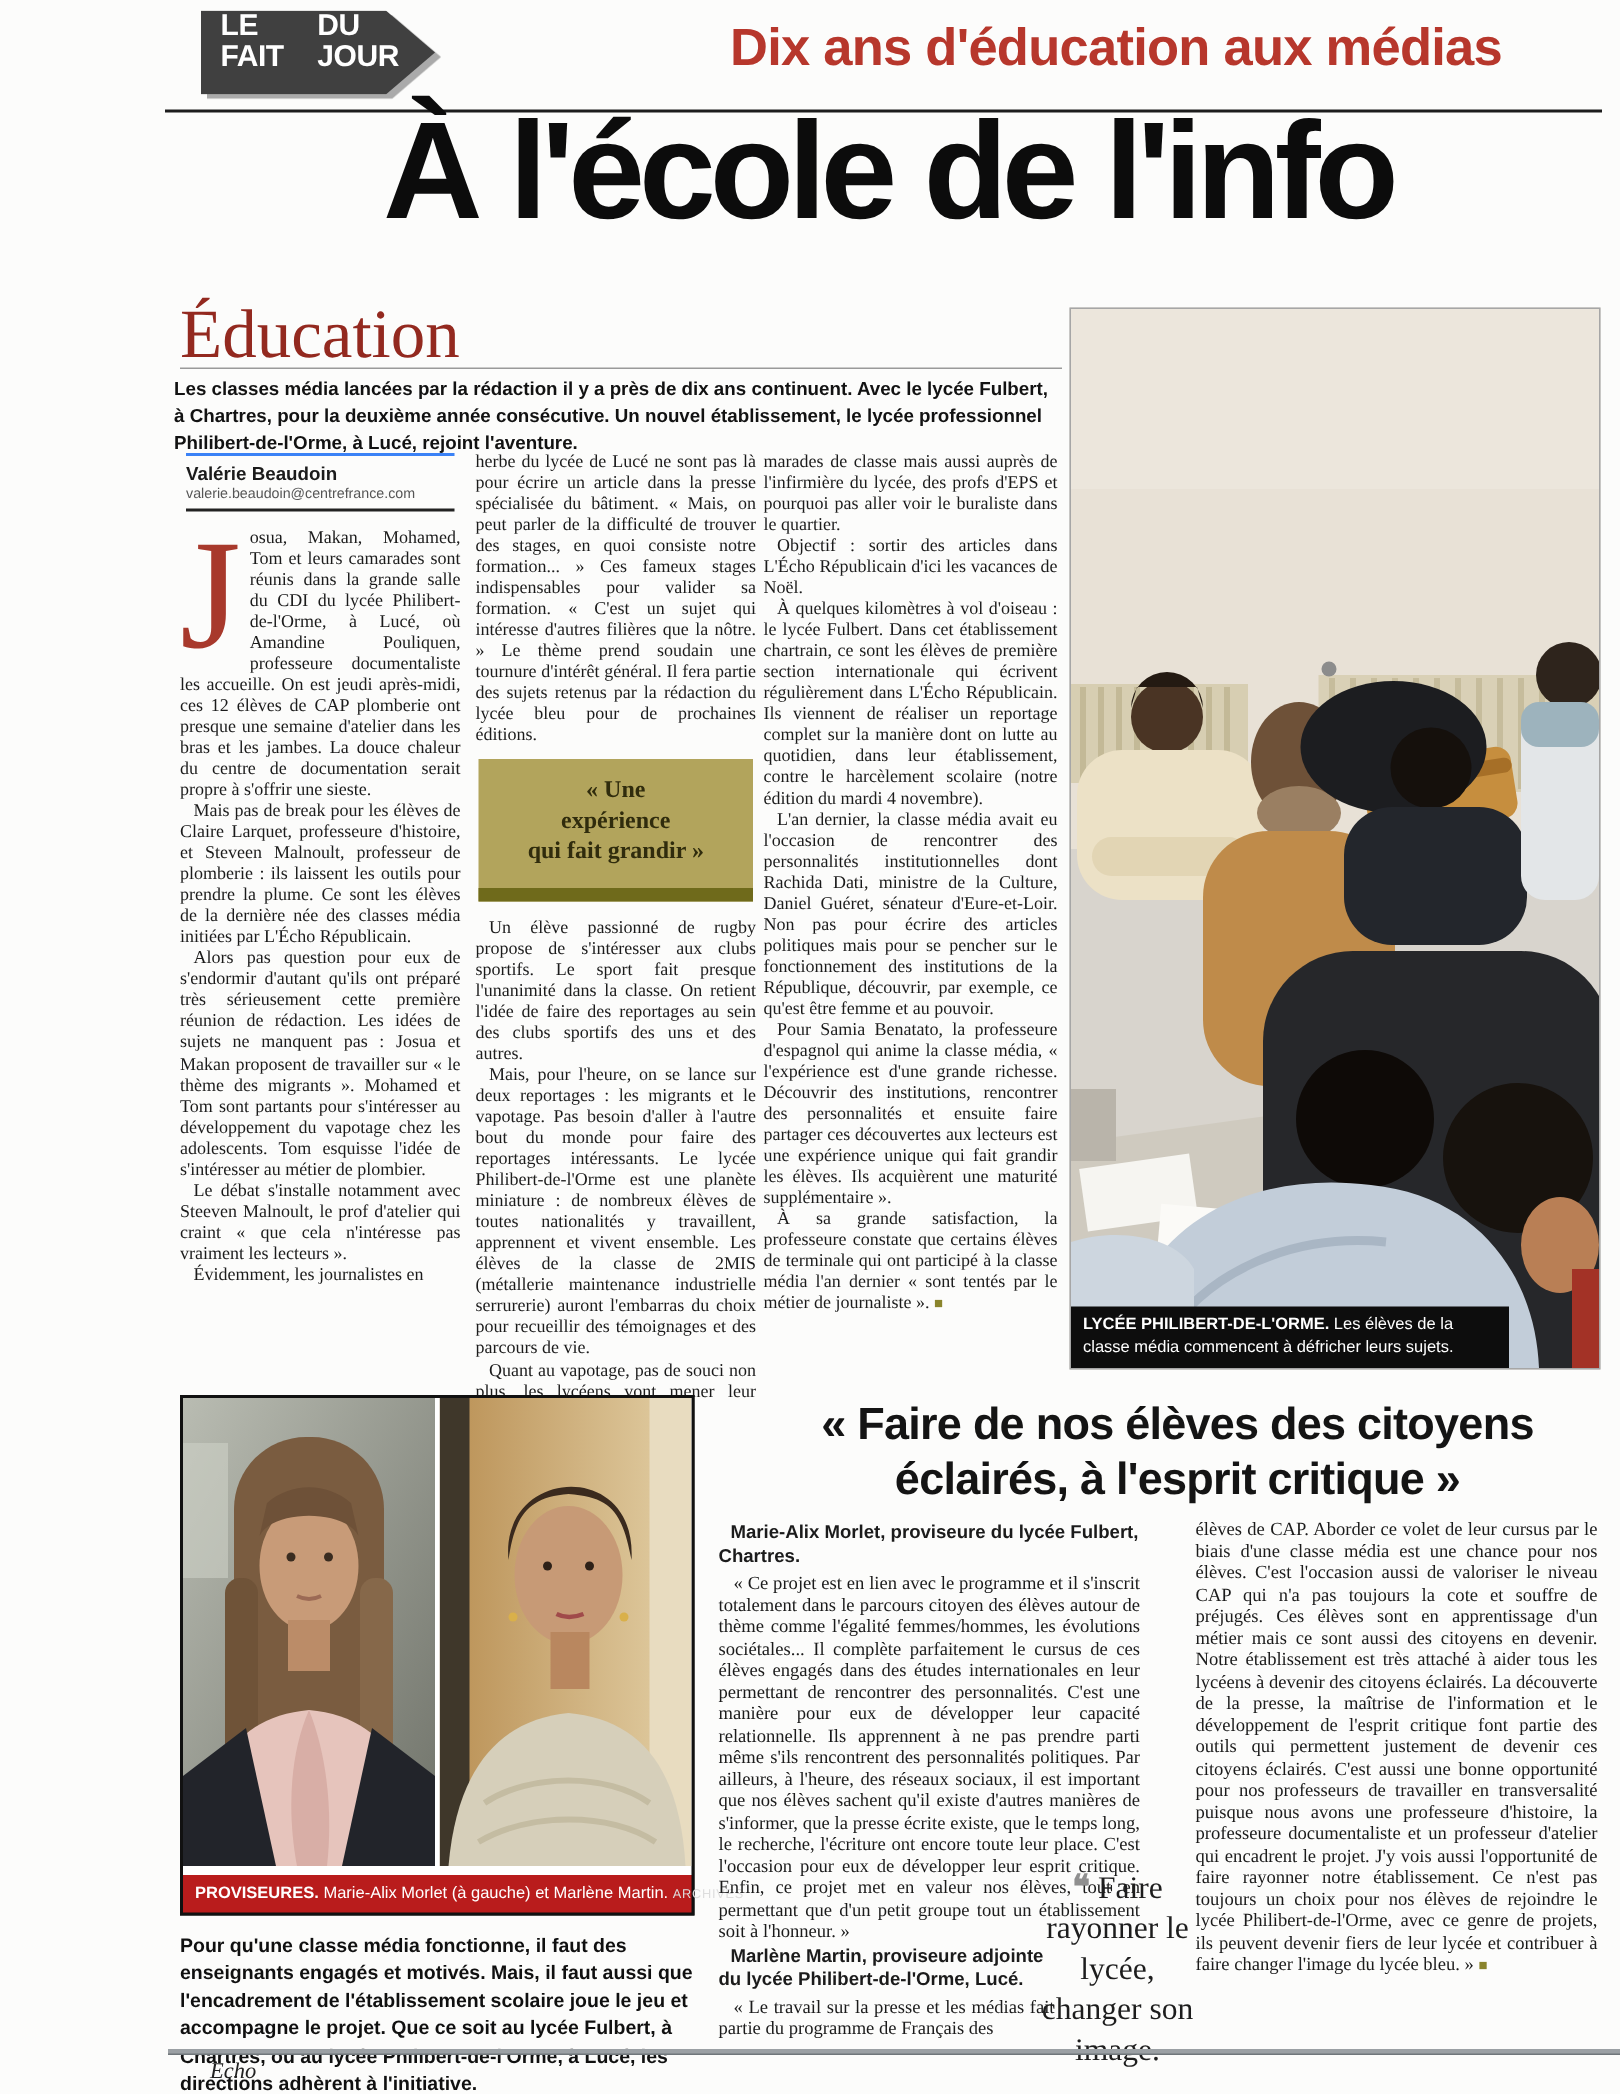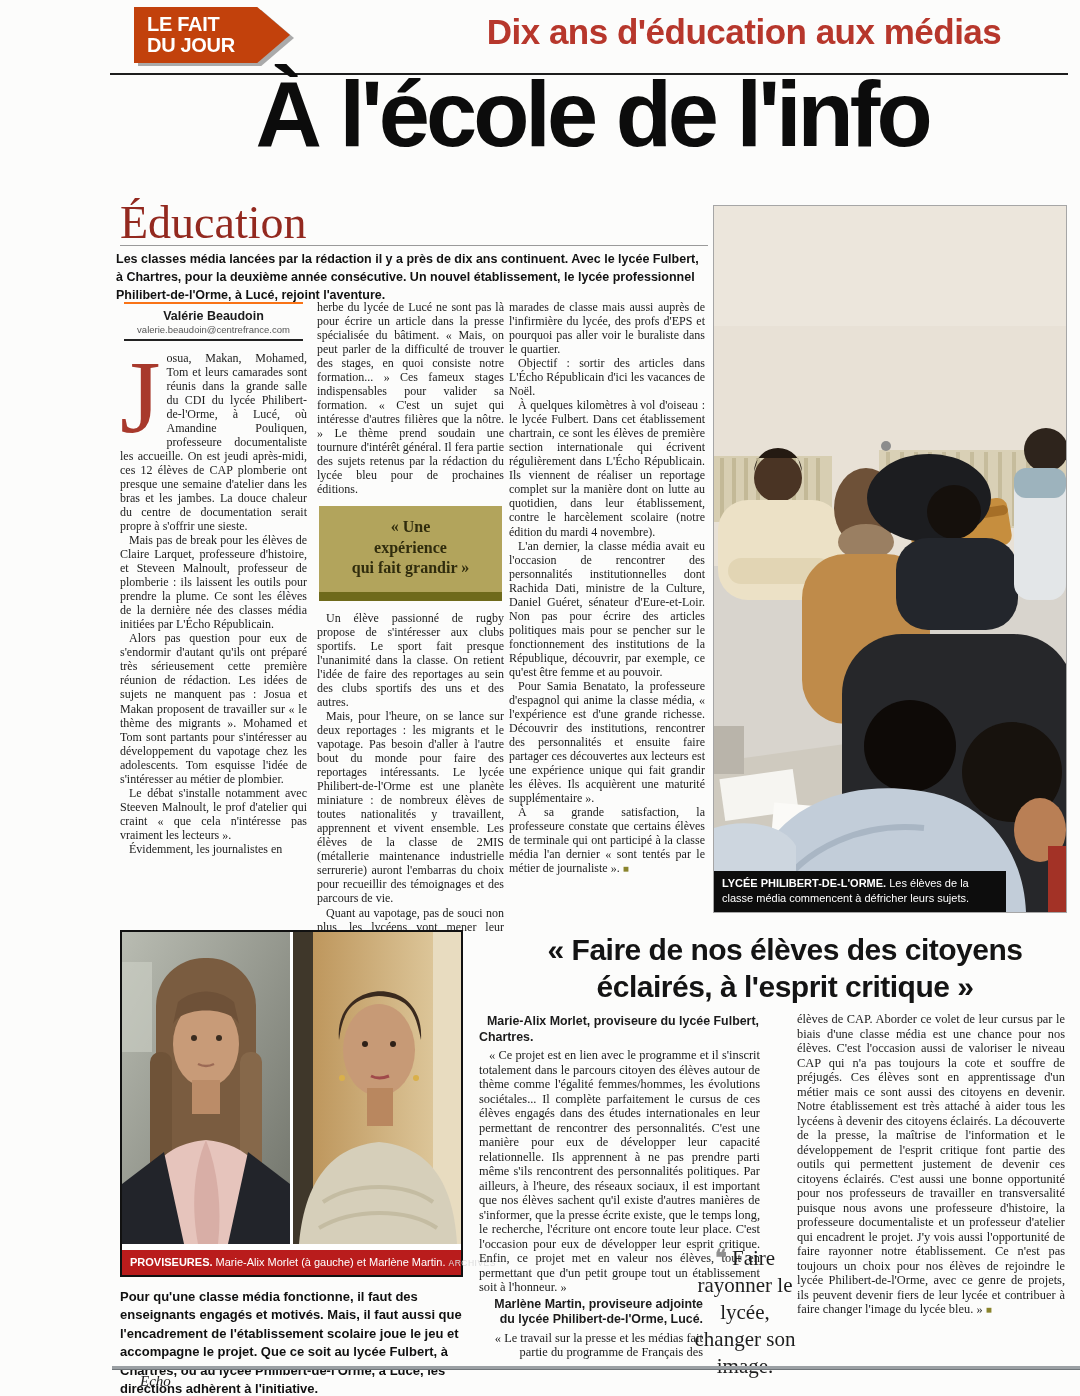--- a/index.html
+++ b/index.html
@@ -2,23 +2,23 @@
 <html lang="fr"><head>
 <meta charset="utf-8">
 <style>
   html,body{margin:0;padding:0;background:#e8e8e6;}
   .page{position:relative;width:1080px;height:1396px;margin:0 auto;background:#fcfcfb;
         font-family:"Liberation Serif",serif;color:#191919;overflow:hidden;}
 
   
   .badge{position:absolute;left:134px;top:7px;width:156px;height:56px;
          filter:drop-shadow(4px 3px 0 rgba(70,70,70,.45));}
-  .badge-shape{width:100%;height:100%;background:#c2410c;
+  .badge-shape{width:100%;height:100%;background:#404040;
          clip-path:polygon(0 0,79% 0,100% 50%,79% 100%,0 100%);
-         display:flex;flex-direction:column;justify-content:center;padding-left:13px;box-sizing:border-box;}
+         display:flex;flex-direction:row;justify-content:center;padding-left:13px;box-sizing:border-box;}
   .badge-shape div{font-family:"Liberation Sans",sans-serif;font-weight:800;color:#fff;
          font-size:20px;line-height:1.04;letter-spacing:-.3px;}
   .kicker{position:absolute;left:420px;top:12px;width:648px;text-align:center;
          font-family:"Liberation Sans",sans-serif;font-weight:800;font-size:35px;
          letter-spacing:-.5px;color:#b7372c;}
   .top-rule{position:absolute;left:110px;top:73px;width:958px;height:2px;background:#1d1d1d;}
   .main-title{position:absolute;left:120px;right:16px;top:66px;margin:0;text-align:center;
          font-family:"Liberation Sans",sans-serif;font-weight:800;font-size:92px;
          letter-spacing:-4px;color:#0c0c0c;line-height:1.05;}
 
@@ -30,22 +30,22 @@
          line-height:1.42;color:#121212;}
 
   
   .col{position:absolute;top:300px;font-size:12px;line-height:1.17;text-align:justify;color:#1b1b1b;}
   .col p{margin:0;text-indent:9px;}
   .col p.noindent{text-indent:0;}
   .col1{left:120px;width:187px;}
   .col2{left:317px;width:187px;}
   .col3{left:509px;width:196px;}
 
-  .byline{border-top:2px solid #f97316;border-bottom:2px solid #222;margin:2px 4px 10px;
-          padding:5px 0 4px;text-align:center;}
+  .byline{border-top:2px solid #3b82f6;border-bottom:2px solid #222;margin:2px 4px 10px;
+          padding:5px 0 4px;}
   .byline-name{font-family:"Liberation Sans",sans-serif;font-weight:700;font-size:12.5px;}
   .byline-email{font-family:"Liberation Sans",sans-serif;font-size:9.5px;color:#555;}
 
   .dropcap{float:left;font-family:"Liberation Serif",serif;color:#a8392c;
            font-size:104px;line-height:84px;padding:4px 6px 0 0;}
 
   .box-quote{margin:10px 2px 10px;background:#b2a45c;border-bottom:9px solid #6f6a1b;
              padding:11px 10px 13px;font-weight:700;font-size:16px;line-height:1.28;
              color:#302c0d;white-space:pre-line;text-align:center;}
 
@@ -79,21 +79,21 @@
              font-family:"Liberation Sans",sans-serif;font-weight:700;font-size:13px;
              line-height:1.42;color:#101010;}
 
   
   .iv{position:absolute;top:1012px;font-size:12.4px;line-height:1.17;text-align:justify;color:#1b1b1b;}
   .iv-col1{left:479px;width:281px;}
   .iv-col2{left:797px;width:268px;}
   .iv p{margin:0;text-indent:10px;}
   .iv-header{font-family:"Liberation Sans",sans-serif;font-weight:700;font-size:12.4px;
              line-height:1.25;margin:2px 0 3px;text-indent:8px;text-align:left;}
-  .narrow{width:224px;text-align:right;}
+  .narrow{width:224px;}
 
   .pullquote2{position:absolute;left:690px;top:1244px;width:110px;text-align:center;
              font-size:21px;line-height:1.28;color:#1d1d1d;}
   .q-mark{color:#8f8f8f;font-family:"Liberation Sans",sans-serif;font-weight:800;font-size:22px;}
 
   
   .footer-rule{position:absolute;left:112px;top:1366px;width:968px;height:3px;
              background:#9ba0a4;border-bottom:1px solid #70767a;}
   .footer-echo{position:absolute;left:140px;top:1373px;font-size:15px;color:#222;font-style:italic;}
 </style>

